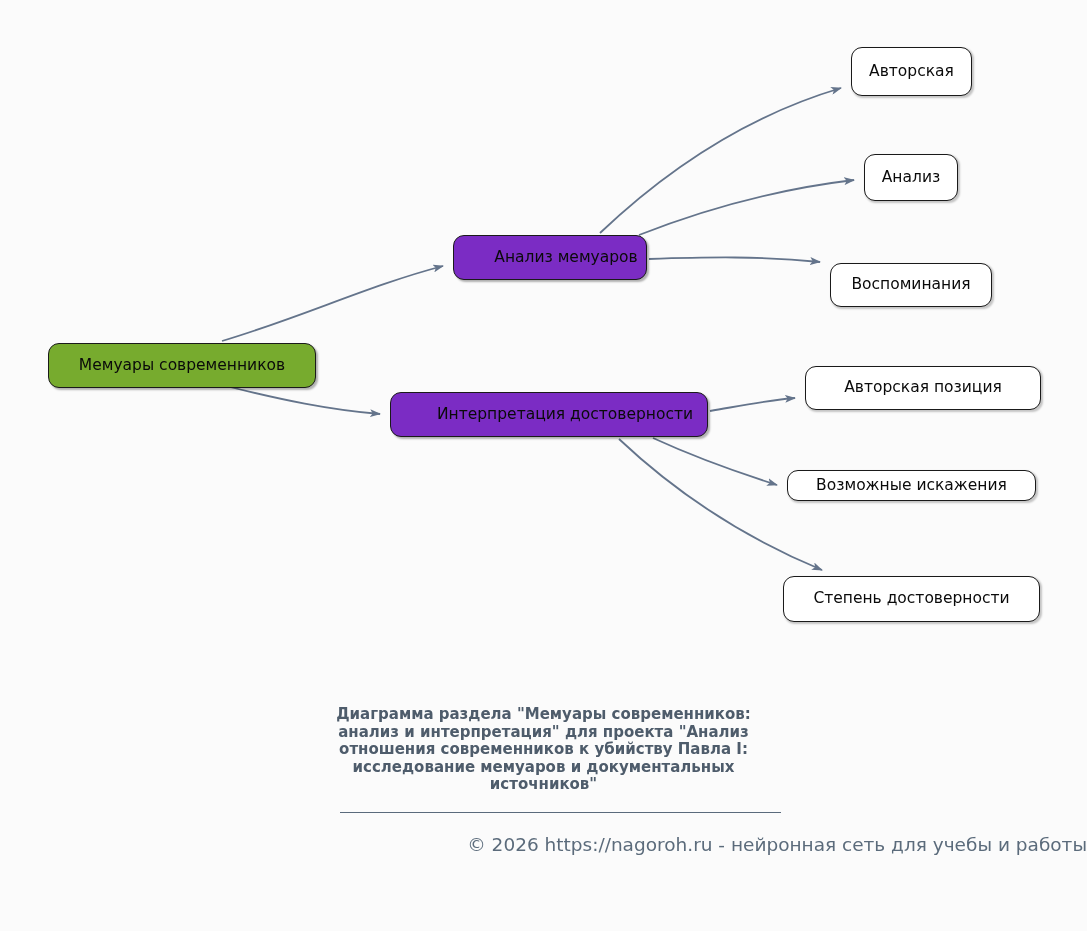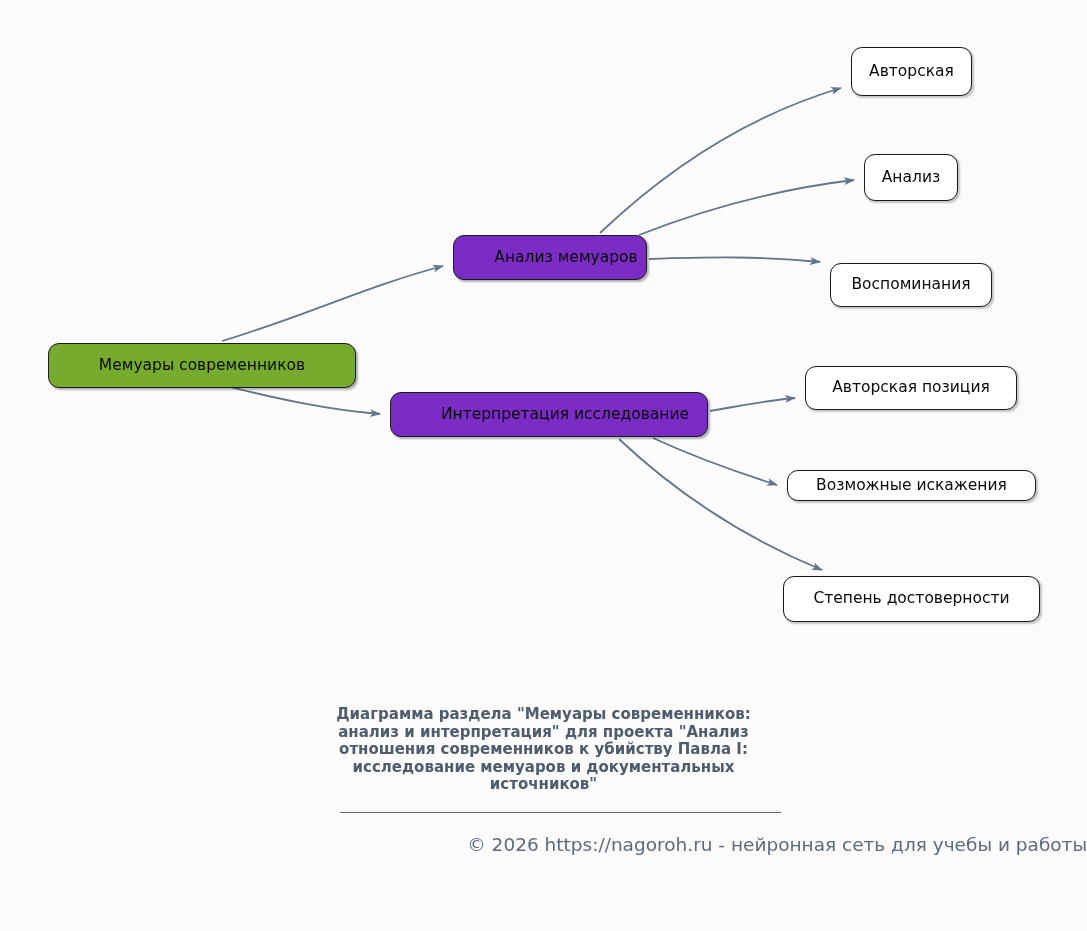--- a/index.html
+++ b/index.html
@@ -102,45 +102,45 @@
 
     <path d="M 649 259 C 710 257, 760 256, 820 262" fill="none" stroke="#64748b" stroke-width="1.8" marker-end="url(#arrowhead)"></path>
 
     <path d="M 710 411 C 745 405, 770 400, 795 398" fill="none" stroke="#64748b" stroke-width="1.8" marker-end="url(#arrowhead)"></path>
 
     <path d="M 653 438 C 690 455, 730 470, 777 485" fill="none" stroke="#64748b" stroke-width="1.8" marker-end="url(#arrowhead)"></path>
 
     <path d="M 619 439 C 672 489, 740 536, 822 570" fill="none" stroke="#64748b" stroke-width="1.8" marker-end="url(#arrowhead)"></path>
   </svg>
 
-  <div class="node node-root" style="left:48px; top:343px; width:308px; height:45px;">
+  <div class="node node-root" style="left:48px; top:343px; width:268px; height:45px;">
     <span>Мемуары современников</span>
   </div>
 
   <div class="node node-branch" style="left:453px; top:235px; width:194px; height:45px;">
     <span>Анализ мемуаров</span>
   </div>
 
   <div class="node node-branch" style="left:390px; top:392px; width:318px; height:45px;">
-    <span>Интерпретация исследование</span>
+    <span>Интерпретация достоверности</span>
   </div>
 
   <div class="node node-leaf" style="left:851px; top:47px; width:121px; height:49px;">
     <span>Авторская</span>
   </div>
 
   <div class="node node-leaf" style="left:864px; top:154px; width:94px; height:47px;">
     <span>Анализ</span>
   </div>
 
   <div class="node node-leaf" style="left:830px; top:263px; width:162px; height:44px;">
     <span>Воспоминания</span>
   </div>
 
-  <div class="node node-leaf" style="left:805px; top:366px; width:212px; height:44px;">
+  <div class="node node-leaf" style="left:805px; top:366px; width:236px; height:44px;">
     <span>Авторская позиция</span>
   </div>
 
   <div class="node node-leaf" style="left:787px; top:470px; width:249px; height:31px;">
     <span>Возможные искажения</span>
   </div>
 
   <div class="node node-leaf" style="left:783px; top:576px; width:257px; height:46px;">
     <span>Степень достоверности</span>
   </div>

